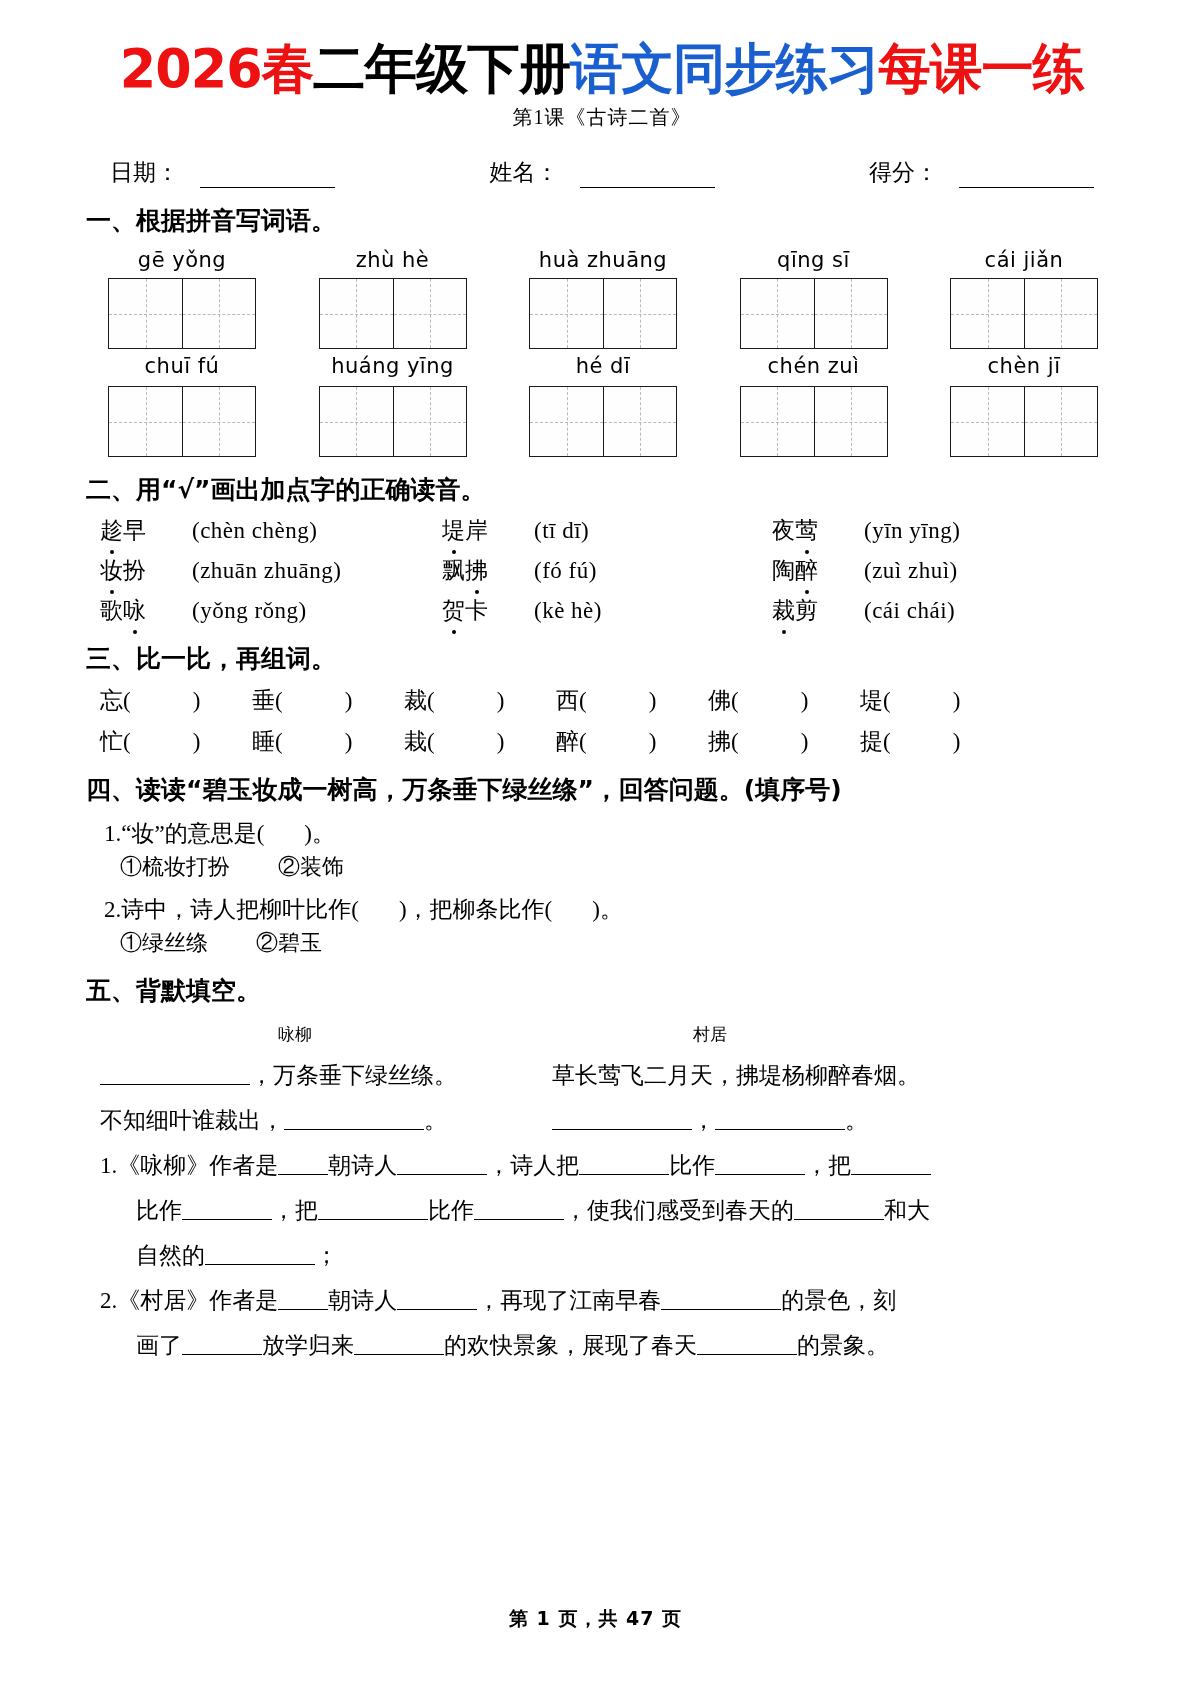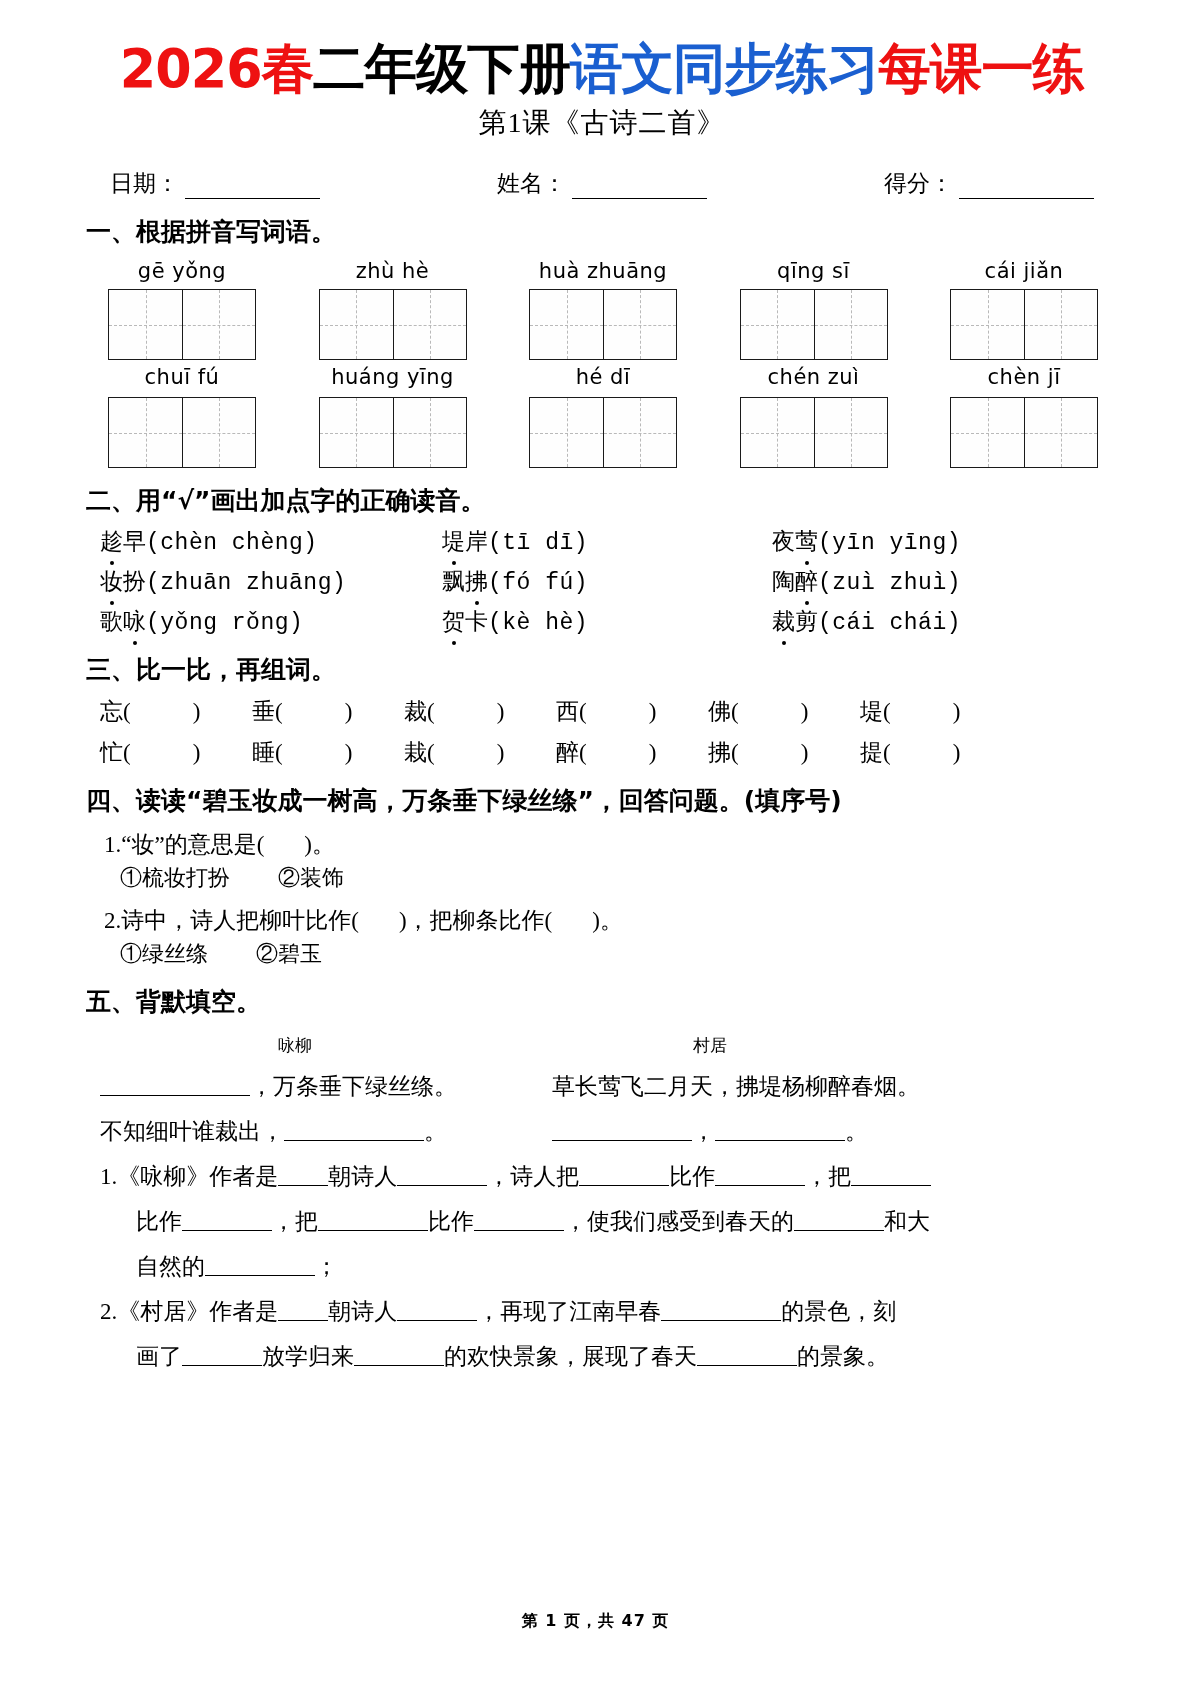--- a/index.html
+++ b/index.html
@@ -34,35 +34,35 @@
     white-space: nowrap;
     margin: 6px 0 4px 0;
     transform: scaleX(0.97);
   }
   .t-red   { color: #ee1111; }
   .t-black { color: #000000; }
   .t-blue  { color: #1a5fd0; }
 
   .subtitle {
     text-align: center;
-    font-size: 28px;
+    font-size: 20px;
     font-family: "Liberation Serif", serif;
     margin: 6px 0 0 0;
     letter-spacing: 1px;
   }
 
   
   .inforow {
     display: flex;
     justify-content: space-between;
     font-size: 23px;
     margin: 26px 18px 6px 18px;
     padding: 0 14px;
   }
-  .infoitem { display: flex; align-items: flex-end; white-space: nowrap; }
+  .infoitem { display: flex; align-items: flex-end; white-space: nowrap; gap: 15px; }
   .infoline {
     display: inline-block;
     width: 135px;
     border-bottom: 1.6px solid #000;
     height: 20px;
     margin-left: 6px;
   }
 
   
   .sec-h {
@@ -136,21 +136,21 @@
   .dotchar::after {
     content: "";
     position: absolute;
     left: 50%;
     bottom: -8px;
     width: 4px; height: 4px;
     margin-left: -2px;
     background: #000;
     border-radius: 50%;
   }
-  .py-paren { font-family: Liberation Mono, monospace; letter-spacing: 0.5px; }
+  .py-paren { font-family: Liberation Serif, serif; letter-spacing: 0.5px; margin-left: 46px; }
 
   
   .cmp-row {
     display: flex;
     font-size: 23px;
     margin: 10px 0 0 0;
     padding-left: 22px;
   }
   .cmp-item { width: 152px; white-space: nowrap; }
   .cmp-blank { display: inline-block; width: 62px; }
@@ -217,21 +217,21 @@
   .u120 { width: 120px; }
 
   
   .footer {
     position: absolute;
     left: 0; right: 0;
     bottom: 52px;
     text-align: center;
     font-family: "DejaVu Sans", sans-serif;
     font-weight: bold;
-    font-size: 16px;
+    font-size: 19px;
     letter-spacing: 1px;
     margin-top: 39px;
   }
 </style>
 </head>
 <body>
 
 <div class="page">
 
   <div class="title">

